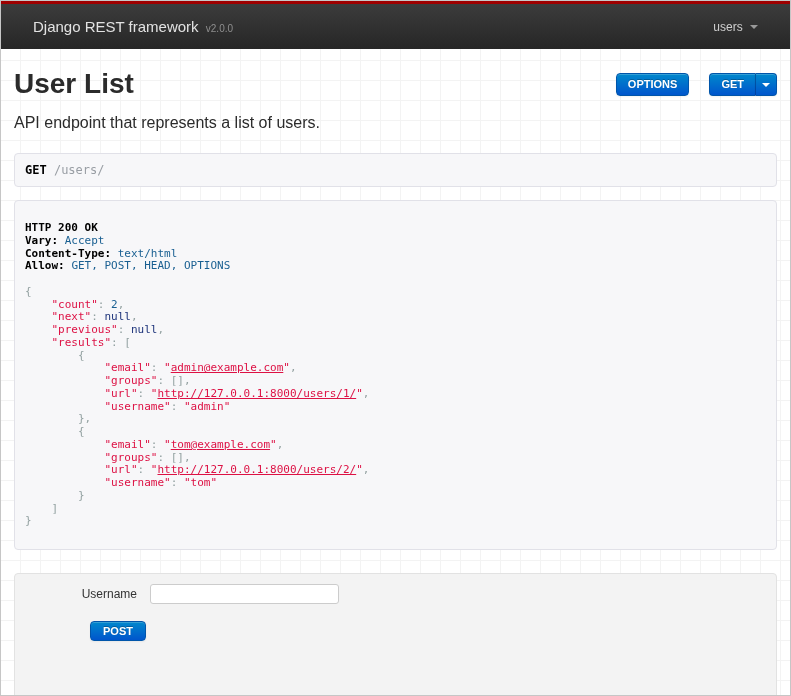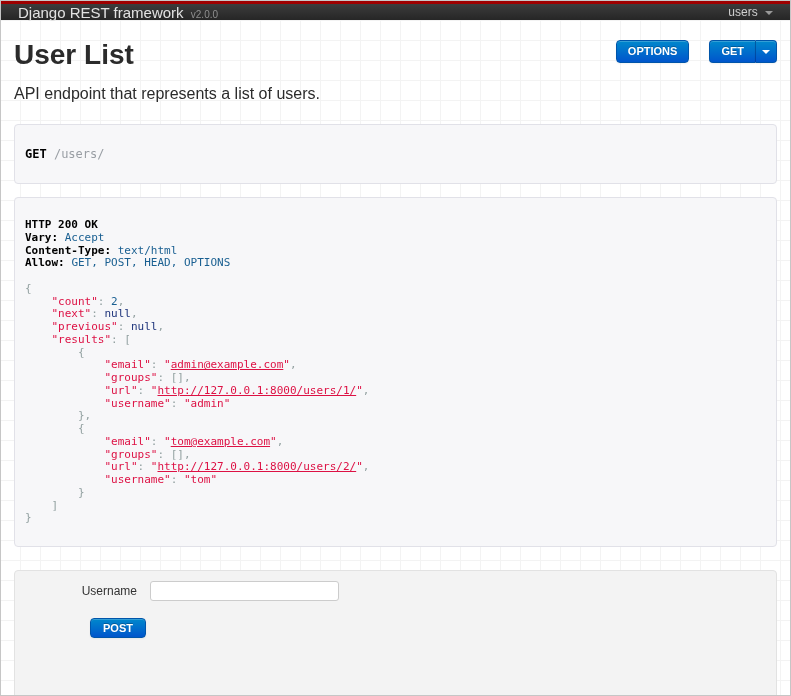--- a/index.html
+++ b/index.html
@@ -15,42 +15,42 @@
       linear-gradient(90deg, #f3f3f3 1px, transparent 1px);
     background-size: 20px 20px;
     background-position: -1px -1px;
     overflow: hidden;
     position: relative;
   }
 
   .top-accent { height: 3px; background: #9e0000; }
 
   .navbar {
-    height: 16px;
+    height: 45px;
     background: linear-gradient(#3c3c3c, #262626);
     display: flex; align-items: center;
-    padding: 0 17px;
+    padding: 0 32px;
     color: #e2e2e2;
     justify-content: space-between;
   }
   .brand { font-size: 15px; color: #e2e2e2; cursor: pointer; }
   .brand .version { font-size: 10px; color: #8f8f8f; margin-left: 3px; }
   .user-menu { margin-left: auto; font-size: 12px; color: #cfcfcf; cursor: pointer; }
   .caret {
     display: inline-block; width: 0; height: 0;
     border-left: 4px solid transparent; border-right: 4px solid transparent;
     border-top: 4px solid #999; vertical-align: middle; margin-left: 4px;
   }
   .caret-light { border-top-color: #ffffff; }
 
   .content { padding: 0 13px; }
 
   .header-row {
     margin-top: 19px;
-    display: flex; justify-content: space-between; align-items: flex-start;
+    display: flex; justify-content: space-between; align-items: center;
   }
   h1 { font-size: 28px; line-height: 32px; font-weight: bold; color: #2b2b2b; letter-spacing: 0; }
 
   .header-buttons { display: flex; gap: 20px; margin-top: 1px; }
   .btn {
     background: linear-gradient(#0088cc, #0055cc);
     border: 1px solid #0055aa;
     border-radius: 4px;
     color: #fff;
     font-family: "Liberation Sans", sans-serif;
@@ -71,21 +71,21 @@
   }
   .btn-group .btn-caret .caret { margin-left: 0; }
 
   .description { margin-top: 14px; font-size: 16px; color: #2b2b2b; }
 
   .request-info {
     margin-top: 21px;
     background: #f7f7f9;
     border: 1px solid #e1e1e8;
     border-radius: 4px;
-    padding: 22px 10px;
+    padding: 9px 10px;
     font-family: "DejaVu Sans Mono", monospace;
     font-size: 12px;
   }
   .req-method { font-weight: bold; color: #000; }
   .req-path { color: #999ea4; }
 
   .response-pre {
     margin-top: 13px;
     background: #f7f7f9;
     border: 1px solid #e1e1e8;

